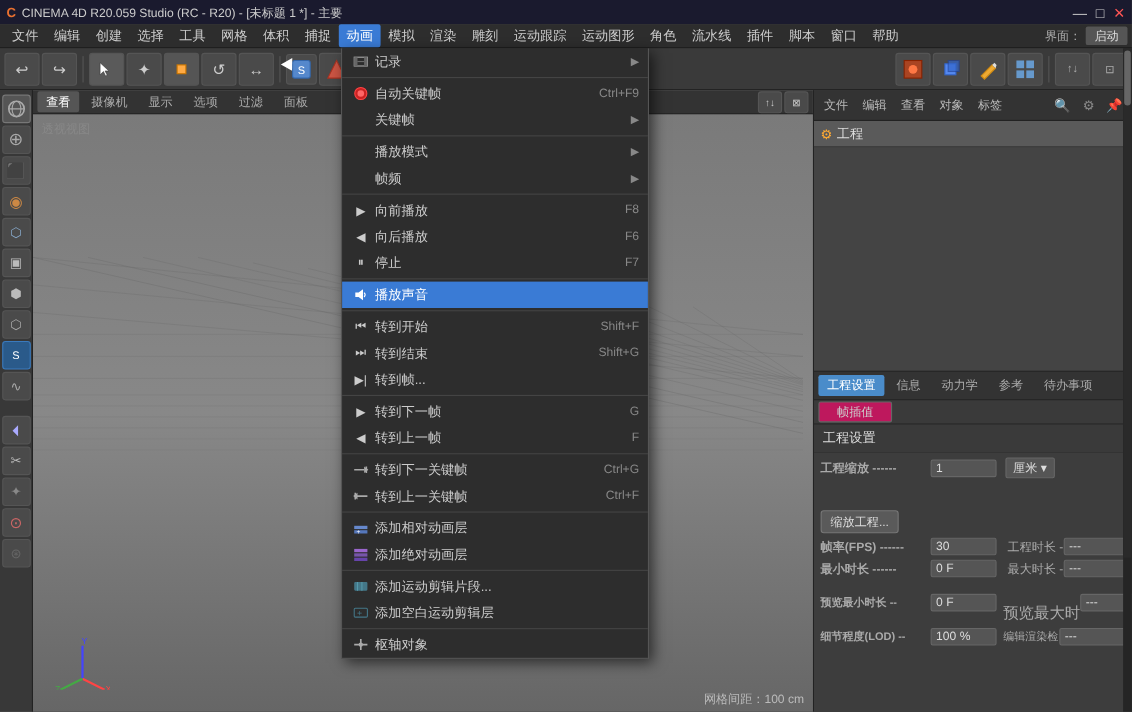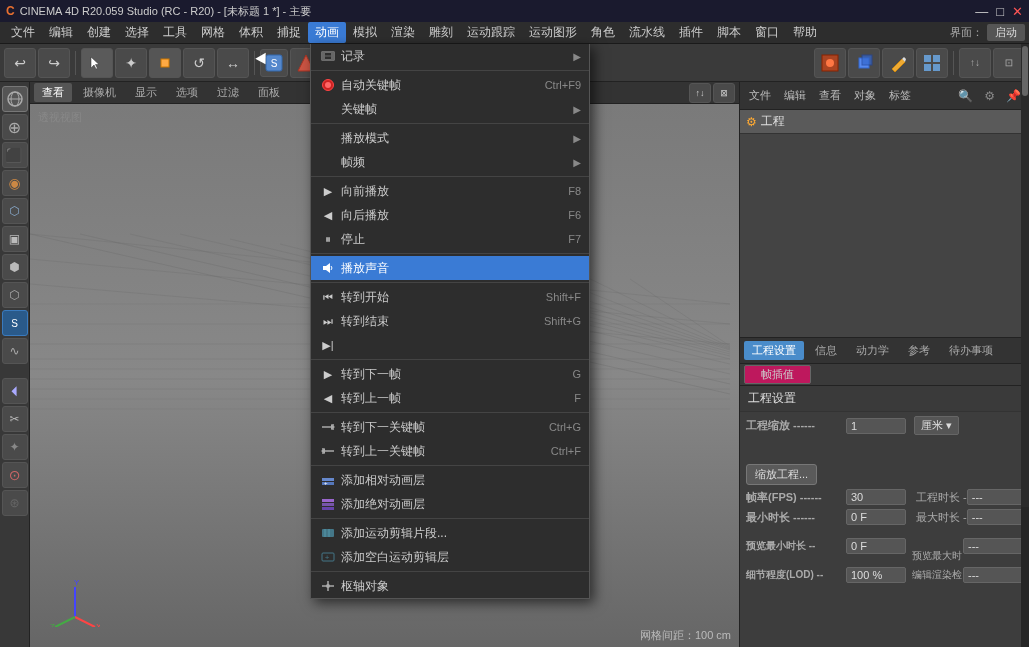--- a/index.html
+++ b/index.html
@@ -633,21 +633,21 @@
       <div class="prop-row">
         <span class="prop-label" style="font-size:11px; color:#aaa;">最小时长 ------</span>
         <input type="text" class="prop-value" value="0 F" style="width: 40px;">
         <span style="flex:1; margin-left:10px; font-size:11px; color:#aaa; white-space:nowrap;">最大时长 -</span>
         <input type="text" class="prop-value" value="---" style="width: 40px;">
       </div>
 
       <div class="prop-row">
         <span class="prop-label" style="font-size:10px; color:#aaa; width:100px;">预览最小时长 --</span>
         <input type="text" class="prop-value" value="0 F" style="width: 40px;">
-        <span style="flex:1; margin-left:6px; font-size:10px; color:#aaa; white-space:nowrap;margin-top:20px;">预览最大时</span>
+        <span style="flex:1; margin-left:6px; font-size:14px; color:#aaa; white-space:nowrap;margin-top:20px;">预览最大时</span>
         <input type="text" class="prop-value" value="---" style="width: 40px;">
       </div>
 
       <div class="prop-row">
         <span class="prop-label" style="font-size:10px; color:#aaa;">细节程度(LOD) --</span>
         <input type="text" class="prop-value" value="100 %" style="width: 50px;">
         <span style="flex:1; margin-left:6px; font-size:10px; color:#aaa; white-space:nowrap;">编辑渲染检</span>
         <input type="text" class="prop-value" value="---" style="width: 40px;">
       </div>
     </div>
@@ -748,20 +748,21 @@
     </div>
 
     <div class="dd-item">
       <div class="dd-icon">⏭</div>
       <span class="dd-item-label">转到结束</span>
       <span class="dd-item-shortcut">Shift+G</span>
     </div>
 
     <div class="dd-item">
       <div class="dd-icon">▶|</div>
+      <span class="dd-item-label">转到帧...</span>
     </div>
 
     <div class="dd-separator"></div>
 
     <div class="dd-item">
       <div class="dd-icon">▶</div>
       <span class="dd-item-label">转到下一帧</span>
       <span class="dd-item-shortcut">G</span>
     </div>
 

